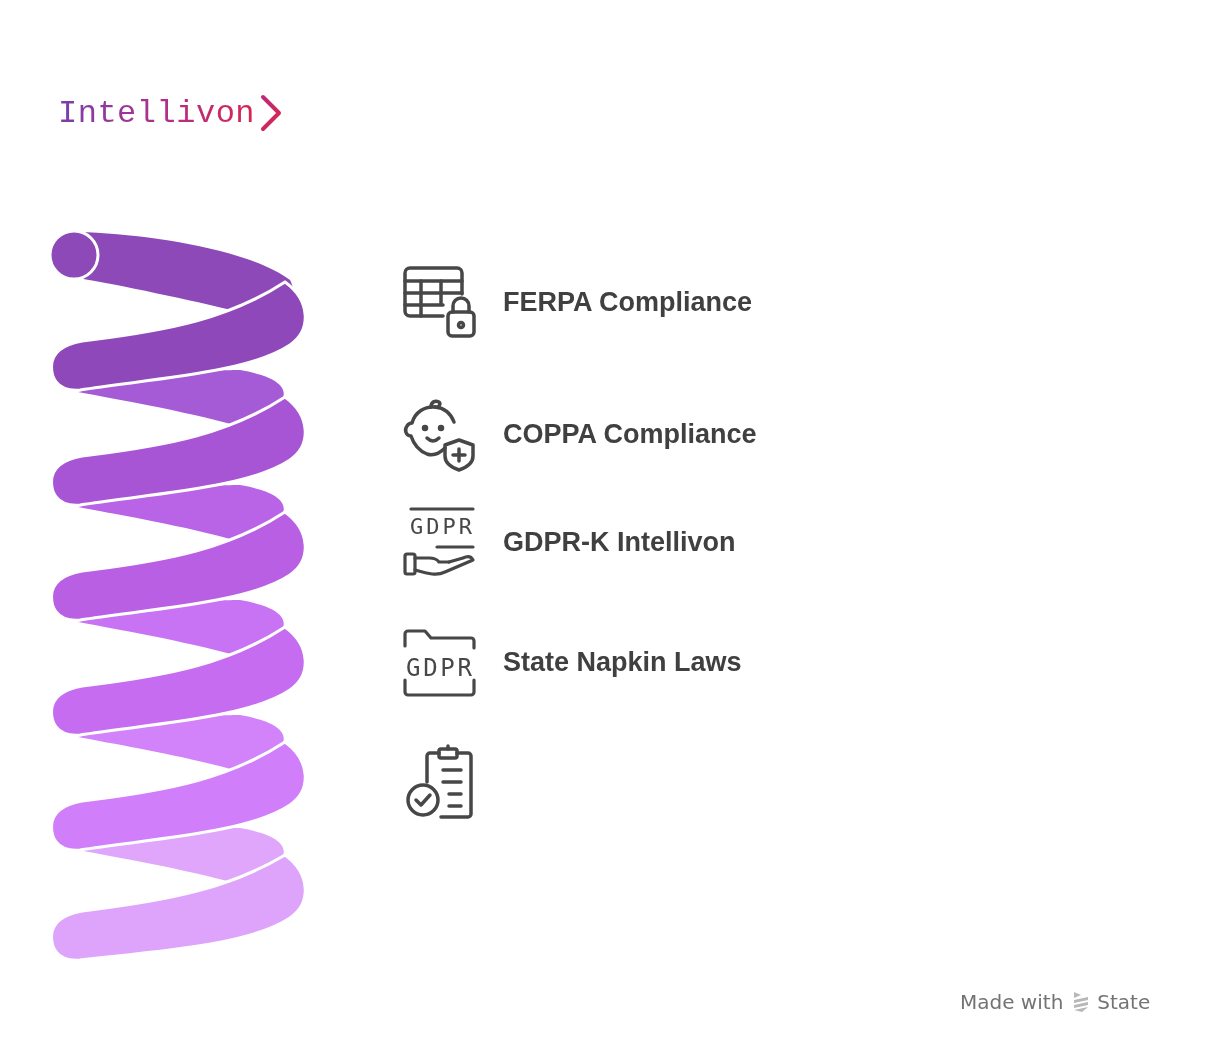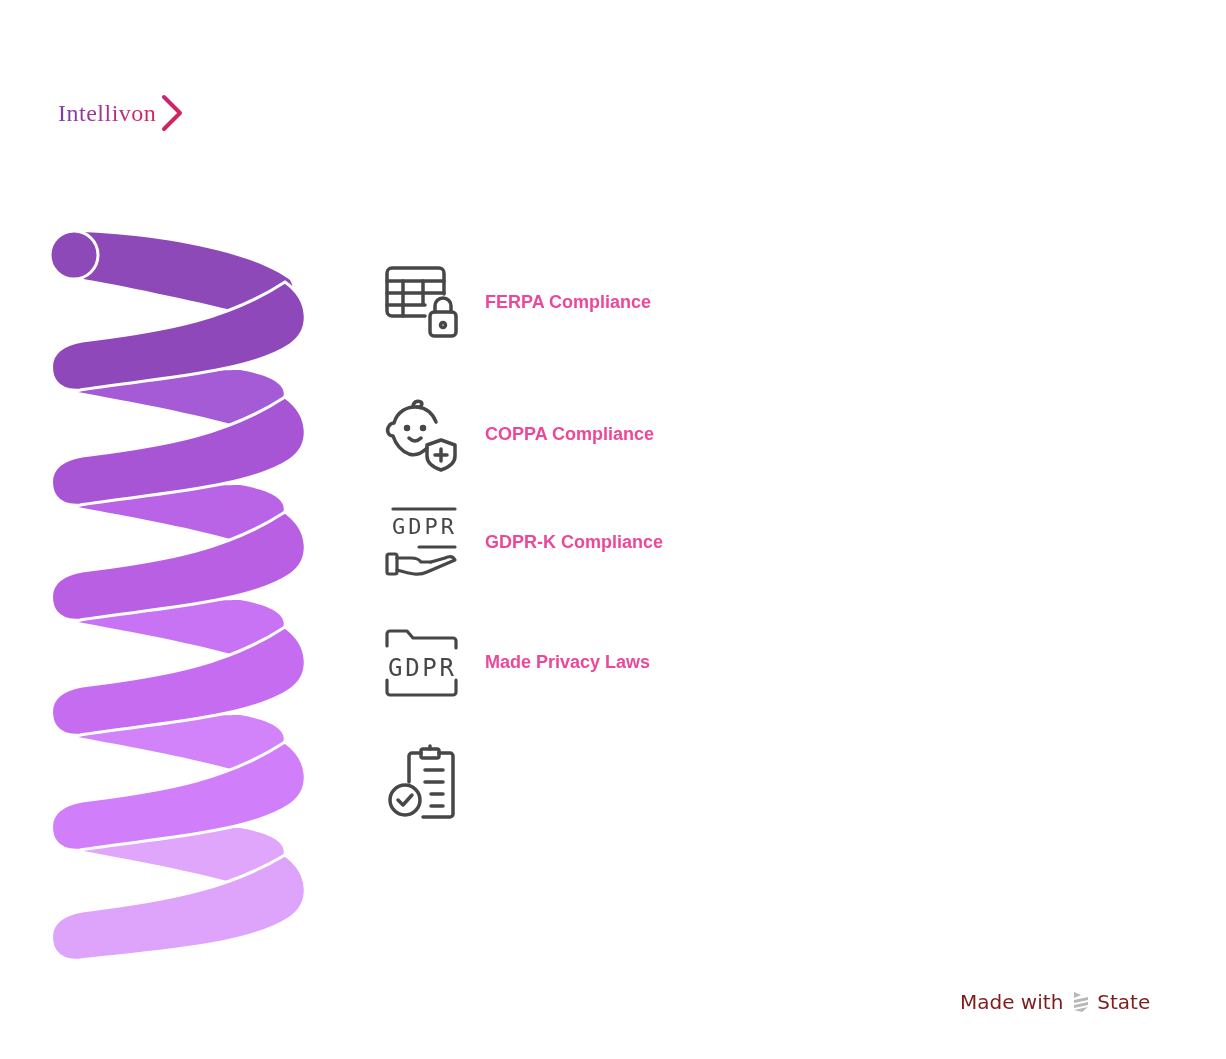--- a/index.html
+++ b/index.html
@@ -1,27 +1,27 @@
 <!DOCTYPE html>
 <html><head>
 <meta charset="utf-8">
 <style>
   html, body { margin: 0; padding: 0; background: #ffffff; }
   body { width: 1226px; height: 1059px; position: relative; overflow: hidden; font-family: "Liberation Sans", sans-serif; }
   .logo { position: absolute; left: 58px; top: 94px; display: flex; align-items: center; }
-  .logo-text { font-family: Liberation Serif, serif; font-size: 24px; font-weight: 400; letter-spacing: 0.5px;
+  .logo-text { font-family: Liberation Mono, monospace; font-size: 32px; font-weight: 400; letter-spacing: 0.5px;
     background: linear-gradient(90deg, #7b3fa8 0%, #b0308a 55%, #d8264f 100%);
     -webkit-background-clip: text; background-clip: text; color: transparent; }
   .logo-chevron { margin-left: 4px; }
   .spiral { position: absolute; left: 0; top: 0; }
   .items { position: absolute; left: 383px; top: 262px; }
   .item { position: absolute; left: 0; display: flex; align-items: center; height: 80px; }
-  .item .icon { width: 76px; height: 76px; display: flex; align-items: center; justify-content: center; }
-  .item .label { margin-left: 26px; font-family: "Liberation Sans", sans-serif; font-weight: 700; font-size: 18px; color: #ec4899; white-space: nowrap; text-align: center; }
-  .footer { position: absolute; left: 960px; top: 990px; display: flex; align-items: center; font-family: "DejaVu Sans", sans-serif; font-size: 20px; color: #7f1d1d; }
+  .item .icon { width: 76px; height: 76px; display: flex; align-items: center; justify-content: center; margin-left: 18px; }
+  .item .label { margin-left: 26px; font-family: "Liberation Sans", sans-serif; font-weight: 700; font-size: 27px; color: #404040; white-space: nowrap; text-align: center; }
+  .footer { position: absolute; left: 960px; top: 990px; display: flex; align-items: center; font-family: "DejaVu Sans", sans-serif; font-size: 20px; color: #737373; }
   .footer .napkin-icon { margin: 0 6px 0 8px; }
 </style>
 </head>
 <body>
 
 <div class="logo">
   <span class="logo-text">Intellivon</span>
   <svg class="logo-chevron" width="24" height="38" viewBox="0 0 24 38">
     <defs>
         <linearGradient id="cg" x1="0" y1="0" x2="1" y2="1">
@@ -93,31 +93,31 @@
     <span class="icon">
       <svg width="76" height="76" viewBox="0 0 76 76" fill="none" stroke="#474747" stroke-width="3.2" stroke-linecap="round" stroke-linejoin="round">
         <line x1="10" y1="5" x2="72" y2="5"></line>
         <text x="9" y="30" font-family="DejaVu Sans Mono, monospace" font-size="22" fill="#474747" stroke="none" textLength="62">GDPR</text>
         <line x1="36" y1="43" x2="72" y2="43"></line>
         <rect x="4" y="50" width="10" height="20" rx="2"></rect>
         <path d="M14 54 H28 C32 54 36 55 38 58 H48"></path>
         <path d="M14 66 C28 70 36 72 44 68 L72 56 C70 52 66 52 62 54 L48 58"></path>
       </svg>
     </span>
-    <span class="label">GDPR-K Compliance</span>
+    <span class="label">GDPR-K Intellivon</span>
   </div>
   <div class="item" style="top:360px">
     <span class="icon">
       <svg width="76" height="76" viewBox="0 0 76 76" fill="none" stroke="#474747" stroke-width="3.2" stroke-linecap="round" stroke-linejoin="round">
         <path d="M4 22 V10 a3 3 0 0 1 3 -3 H24 L30 14 H70 a3 3 0 0 1 3 3 V24"></path>
         <path d="M4 56 V68 a3 3 0 0 0 3 3 H70 a3 3 0 0 0 3 -3 V56"></path>
         <text x="5" y="52" font-family="DejaVu Sans Mono, monospace" font-size="24" fill="#474747" stroke="none" textLength="66">GDPR</text>
       </svg>
     </span>
-    <span class="label">Made Privacy Laws</span>
+    <span class="label">State Napkin Laws</span>
   </div>
   <div class="item" style="top:480px">
     <span class="icon">
       <svg width="76" height="76" viewBox="0 0 76 76" fill="none" stroke="#474747" stroke-width="3.5" stroke-linecap="round" stroke-linejoin="round">
         <path d="M26 38 V12 a3 3 0 0 1 3 -3 H38"></path>
         <path d="M56 9 H67 a3 3 0 0 1 3 3 V70 a3 3 0 0 1 -3 3 H40"></path>
         <rect x="38" y="5" width="18" height="9" rx="2"></rect>
         <line x1="47" y1="2" x2="47" y2="5"></line>
         <line x1="42" y1="26" x2="60" y2="26"></line>
           <line x1="42" y1="38" x2="60" y2="38"></line>

